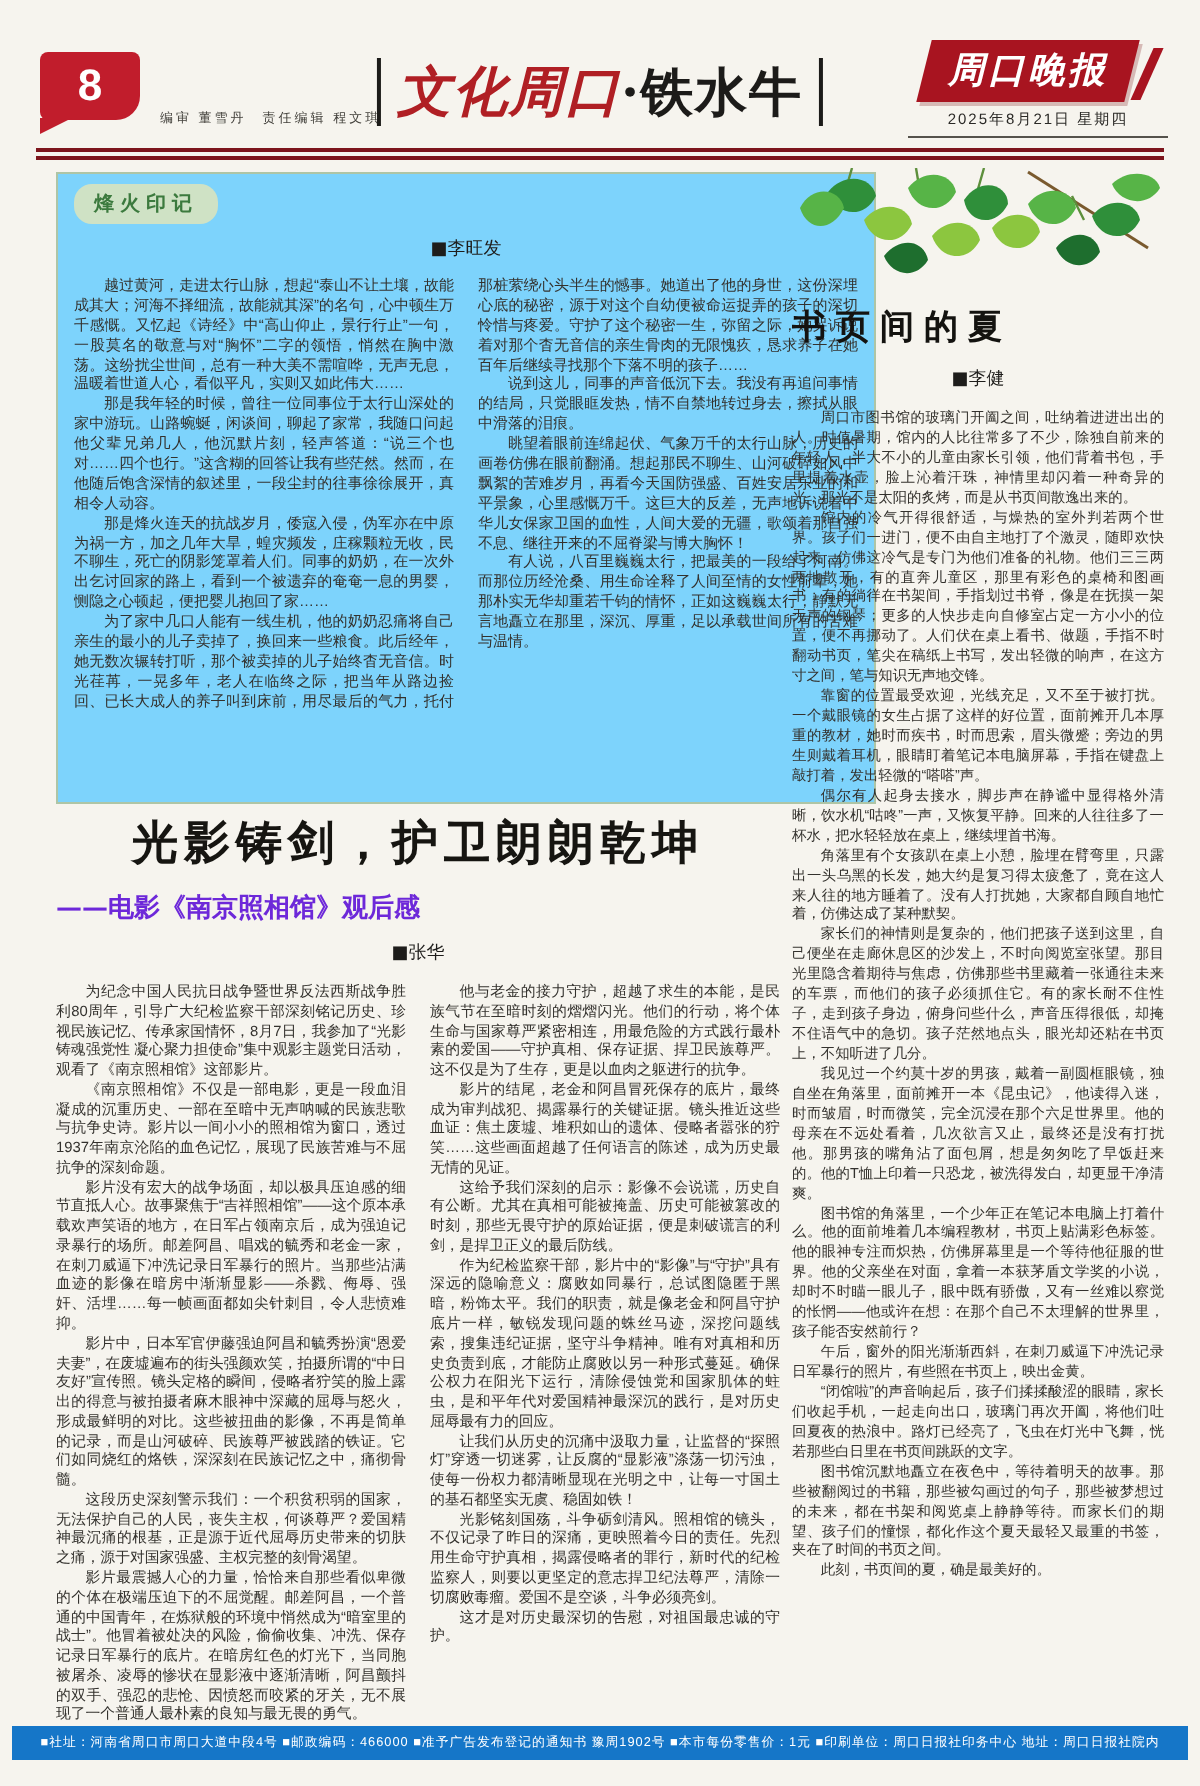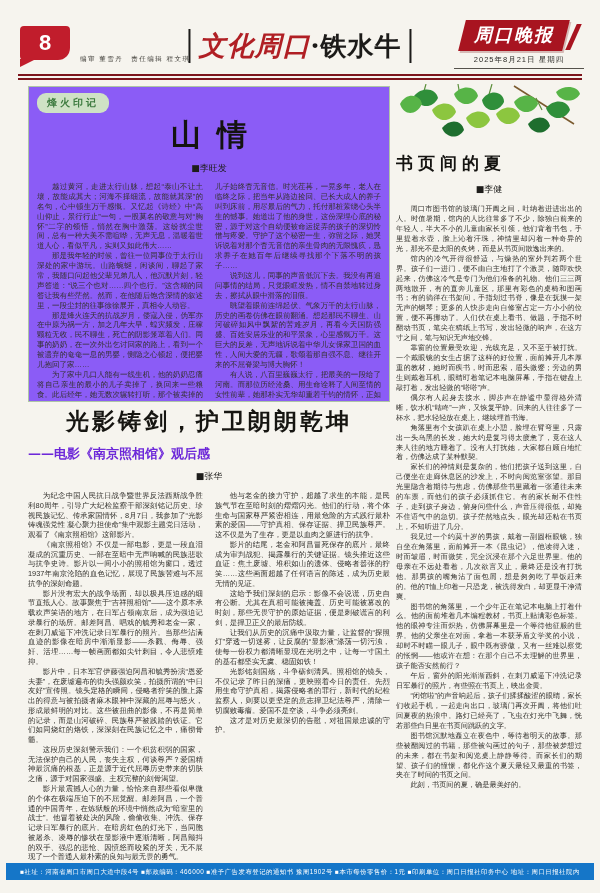--- a/index.html
+++ b/index.html
@@ -35,22 +35,22 @@
 
   
   .tag-pill { display:inline-block; background:#cfe2c5; color:#3c7a3e; font-weight:bold;
     font-size:10px; letter-spacing:3px; padding:3px 10px; border-radius:9px;
     font-family:"DejaVu Serif", serif; }
   .byline { text-align:center; font-size:9px; color:#1e1d1b; font-family:"DejaVu Serif", serif; }
   .body-text p { text-indent:2em; text-align:justify; margin:0; }
   .body-text { color:#33312d; }
 
   
-  .article1-box { position:absolute; left:28px; top:86px; width:362px; height:316px;
-    border:1px solid #aec5a6; background:#8b5cf6; padding:5px 8px 6px 8px; }
+  .article1-box { position:absolute; left:28px; top:86px; width:410px; height:316px;
+    border:1px solid #aec5a6; background:#7dd3fc; padding:5px 8px 6px 8px; }
   .a1-title { text-align:center; font-family:"DejaVu Serif", serif; font-weight:bold;
     font-size:30px; letter-spacing:16px; color:#141310; margin-top:2px; text-indent:16px; }
   .a1-byline { margin:6px 0 7px 0; }
   .a1-body { column-count:2; column-gap:12px; column-fill:auto; height:224px; overflow:hidden;
     font-size:7.5px; line-height:1.32; }
 
   
   .article2 { position:absolute; left:28px; top:406px; width:362px; height:452px; }
   .a2-title { text-align:center; font-family:"DejaVu Serif", serif; font-weight:bold;
     font-size:23px; letter-spacing:3px; color:#161511; }
@@ -95,21 +95,20 @@
     <span class="masthead">
       <span class="logo-text">周口晚报</span>
     </span><span class="masthead-slash"></span>
     <div class="issue-date">2025年8月21日 星期四</div>
   </div>
 
   <div class="rule-double"></div>
 
   <section class="article1-box">
     <span class="tag-pill">烽火印记</span>
-    <h1 class="a1-title">山情</h1>
     <div class="byline a1-byline">■李旺发</div>
     <div class="a1-body body-text">
       <p>越过黄河，走进太行山脉，想起“泰山不让土壤，故能成其大；河海不择细流，故能就其深”的名句，心中顿生万千感慨。又忆起《诗经》中“高山仰止，景行行止”一句，一股莫名的敬意与对“胸怀”二字的领悟，悄然在胸中激荡。这纷扰尘世间，总有一种大美不需喧哗，无声无息，温暖着世道人心，看似平凡，实则又如此伟大……</p>
       <p>那是我年轻的时候，曾往一位同事位于太行山深处的家中游玩。山路蜿蜒，闲谈间，聊起了家常，我随口问起他父辈兄弟几人，他沉默片刻，轻声答道：“说三个也对……四个也行。”这含糊的回答让我有些茫然。然而，在他随后饱含深情的叙述里，一段尘封的往事徐徐展开，真相令人动容。</p>
       <p>那是烽火连天的抗战岁月，倭寇入侵，伪军亦在中原为祸一方，加之几年大旱，蝗灾频发，庄稼颗粒无收，民不聊生，死亡的阴影笼罩着人们。同事的奶奶，在一次外出乞讨回家的路上，看到一个被遗弃的奄奄一息的男婴，恻隐之心顿起，便把婴儿抱回了家……</p>
       <p>为了家中几口人能有一线生机，他的奶奶忍痛将自己亲生的最小的儿子卖掉了，换回来一些粮食。此后经年，她无数次辗转打听，那个被卖掉的儿子始终杳无音信。时光荏苒，一晃多年，老人在临终之际，把当年从路边捡回、已长大成人的养子叫到床前，用尽最后的气力，托付那桩萦绕心头半生的憾事。她道出了他的身世，这份深埋心底的秘密，源于对这个自幼便被命运捉弄的孩子的深切怜惜与疼爱。守护了这个秘密一生，弥留之际，她哭诉说着对那个杳无音信的亲生骨肉的无限愧疚，恳求养子在她百年后继续寻找那个下落不明的孩子……</p>
       <p>说到这儿，同事的声音低沉下去。我没有再追问事情的结局，只觉眼眶发热，情不自禁地转过身去，擦拭从眼中滑落的泪痕。</p>
       <p>眺望着眼前连绵起伏、气象万千的太行山脉，历史的画卷仿佛在眼前翻涌。想起那民不聊生、山河破碎如风中飘絮的苦难岁月，再看今天国防强盛、百姓安居乐业的和平景象，心里感慨万千。这巨大的反差，无声地诉说着中华儿女保家卫国的血性，人间大爱的无疆，歌颂着那自强不息、继往开来的不屈脊梁与博大胸怀！</p>
       <p>有人说，八百里巍巍太行，把最美的一段给了河南。而那位历经沧桑、用生命诠释了人间至情的女性前辈，她那朴实无华却重若千钧的情怀，正如这巍巍太行，静默无言地矗立在那里，深沉、厚重，足以承载世间所有的苦难与温情。</p>
     </div>
@@ -122,20 +121,21 @@
     <div class="a2-body body-text">
       <p>为纪念中国人民抗日战争暨世界反法西斯战争胜利80周年，引导广大纪检监察干部深刻铭记历史、珍视民族记忆、传承家国情怀，8月7日，我参加了“光影铸魂强党性 凝心聚力担使命”集中观影主题党日活动，观看了《南京照相馆》这部影片。</p>
       <p>《南京照相馆》不仅是一部电影，更是一段血泪凝成的沉重历史、一部在至暗中无声呐喊的民族悲歌与抗争史诗。影片以一间小小的照相馆为窗口，透过1937年南京沦陷的血色记忆，展现了民族苦难与不屈抗争的深刻命题。</p>
       <p>影片没有宏大的战争场面，却以极具压迫感的细节直抵人心。故事聚焦于“吉祥照相馆”——这个原本承载欢声笑语的地方，在日军占领南京后，成为强迫记录暴行的场所。邮差阿昌、唱戏的毓秀和老金一家，在刺刀威逼下冲洗记录日军暴行的照片。当那些沾满血迹的影像在暗房中渐渐显影——杀戮、侮辱、强奸、活埋……每一帧画面都如尖针刺目，令人悲愤难抑。</p>
       <p>影片中，日本军官伊藤强迫阿昌和毓秀扮演“恩爱夫妻”，在废墟遍布的街头强颜欢笑，拍摄所谓的“中日友好”宣传照。镜头定格的瞬间，侵略者狞笑的脸上露出的得意与被拍摄者麻木眼神中深藏的屈辱与怒火，形成最鲜明的对比。这些被扭曲的影像，不再是简单的记录，而是山河破碎、民族尊严被践踏的铁证。它们如同烧红的烙铁，深深刻在民族记忆之中，痛彻骨髓。</p>
       <p>这段历史深刻警示我们：一个积贫积弱的国家，无法保护自己的人民，丧失主权，何谈尊严？爱国精神最沉痛的根基，正是源于近代屈辱历史带来的切肤之痛，源于对国家强盛、主权完整的刻骨渴望。</p>
       <p>影片最震撼人心的力量，恰恰来自那些看似卑微的个体在极端压迫下的不屈觉醒。邮差阿昌，一个普通的中国青年，在炼狱般的环境中悄然成为“暗室里的战士”。他冒着被处决的风险，偷偷收集、冲洗、保存记录日军暴行的底片。在暗房红色的灯光下，当同胞被屠杀、凌辱的惨状在显影液中逐渐清晰，阿昌颤抖的双手、强忍的悲怆、因愤怒而咬紧的牙关，无不展现了一个普通人最朴素的良知与最无畏的勇气。</p>
       <p>他与老金的接力守护，超越了求生的本能，是民族气节在至暗时刻的熠熠闪光。他们的行动，将个体生命与国家尊严紧密相连，用最危险的方式践行最朴素的爱国——守护真相、保存证据、捍卫民族尊严。这不仅是为了生存，更是以血肉之躯进行的抗争。</p>
       <p>影片的结尾，老金和阿昌冒死保存的底片，最终成为审判战犯、揭露暴行的关键证据。镜头推近这些血证：焦土废墟、堆积如山的遗体、侵略者嚣张的狞笑……这些画面超越了任何语言的陈述，成为历史最无情的见证。</p>
       <p>这给予我们深刻的启示：影像不会说谎，历史自有公断。尤其在真相可能被掩盖、历史可能被篡改的时刻，那些无畏守护的原始证据，便是刺破谎言的利剑，是捍卫正义的最后防线。</p>
+      <p>作为纪检监察干部，影片中的“影像”与“守护”具有深远的隐喻意义：腐败如同暴行，总试图隐匿于黑暗，粉饰太平。我们的职责，就是像老金和阿昌守护底片一样，敏锐发现问题的蛛丝马迹，深挖问题线索，搜集违纪证据，坚守斗争精神。唯有对真相和历史负责到底，才能防止腐败以另一种形式蔓延。确保公权力在阳光下运行，清除侵蚀党和国家肌体的蛀虫，是和平年代对爱国精神最深沉的践行，是对历史屈辱最有力的回应。</p>
       <p>让我们从历史的沉痛中汲取力量，让监督的“探照灯”穿透一切迷雾，让反腐的“显影液”涤荡一切污浊，使每一份权力都清晰显现在光明之中，让每一寸国土的基石都坚实无虞、稳固如铁！</p>
       <p>光影铭刻国殇，斗争砺剑清风。照相馆的镜头，不仅记录了昨日的深痛，更映照着今日的责任。先烈用生命守护真相，揭露侵略者的罪行，新时代的纪检监察人，则要以更坚定的意志捍卫纪法尊严，清除一切腐败毒瘤。爱国不是空谈，斗争必须亮剑。</p>
       <p>这才是对历史最深切的告慰，对祖国最忠诚的守护。</p>
     </div>
   </section>
 
   <aside class="right-col">
     <svg class="leaves" width="186" height="64" viewBox="0 0 186 64" xmlns="http://www.w3.org/2000/svg">
       <path d="M118 2 L178 40" stroke="#7a5a2e" stroke-width="1.5" fill="none"></path>
       <path d="M30 0 L26 14 M62 0 L64 12 M96 0 L92 14 M140 14 L146 26" stroke="#5d8f3c" stroke-width="1.2" fill="none"></path>

